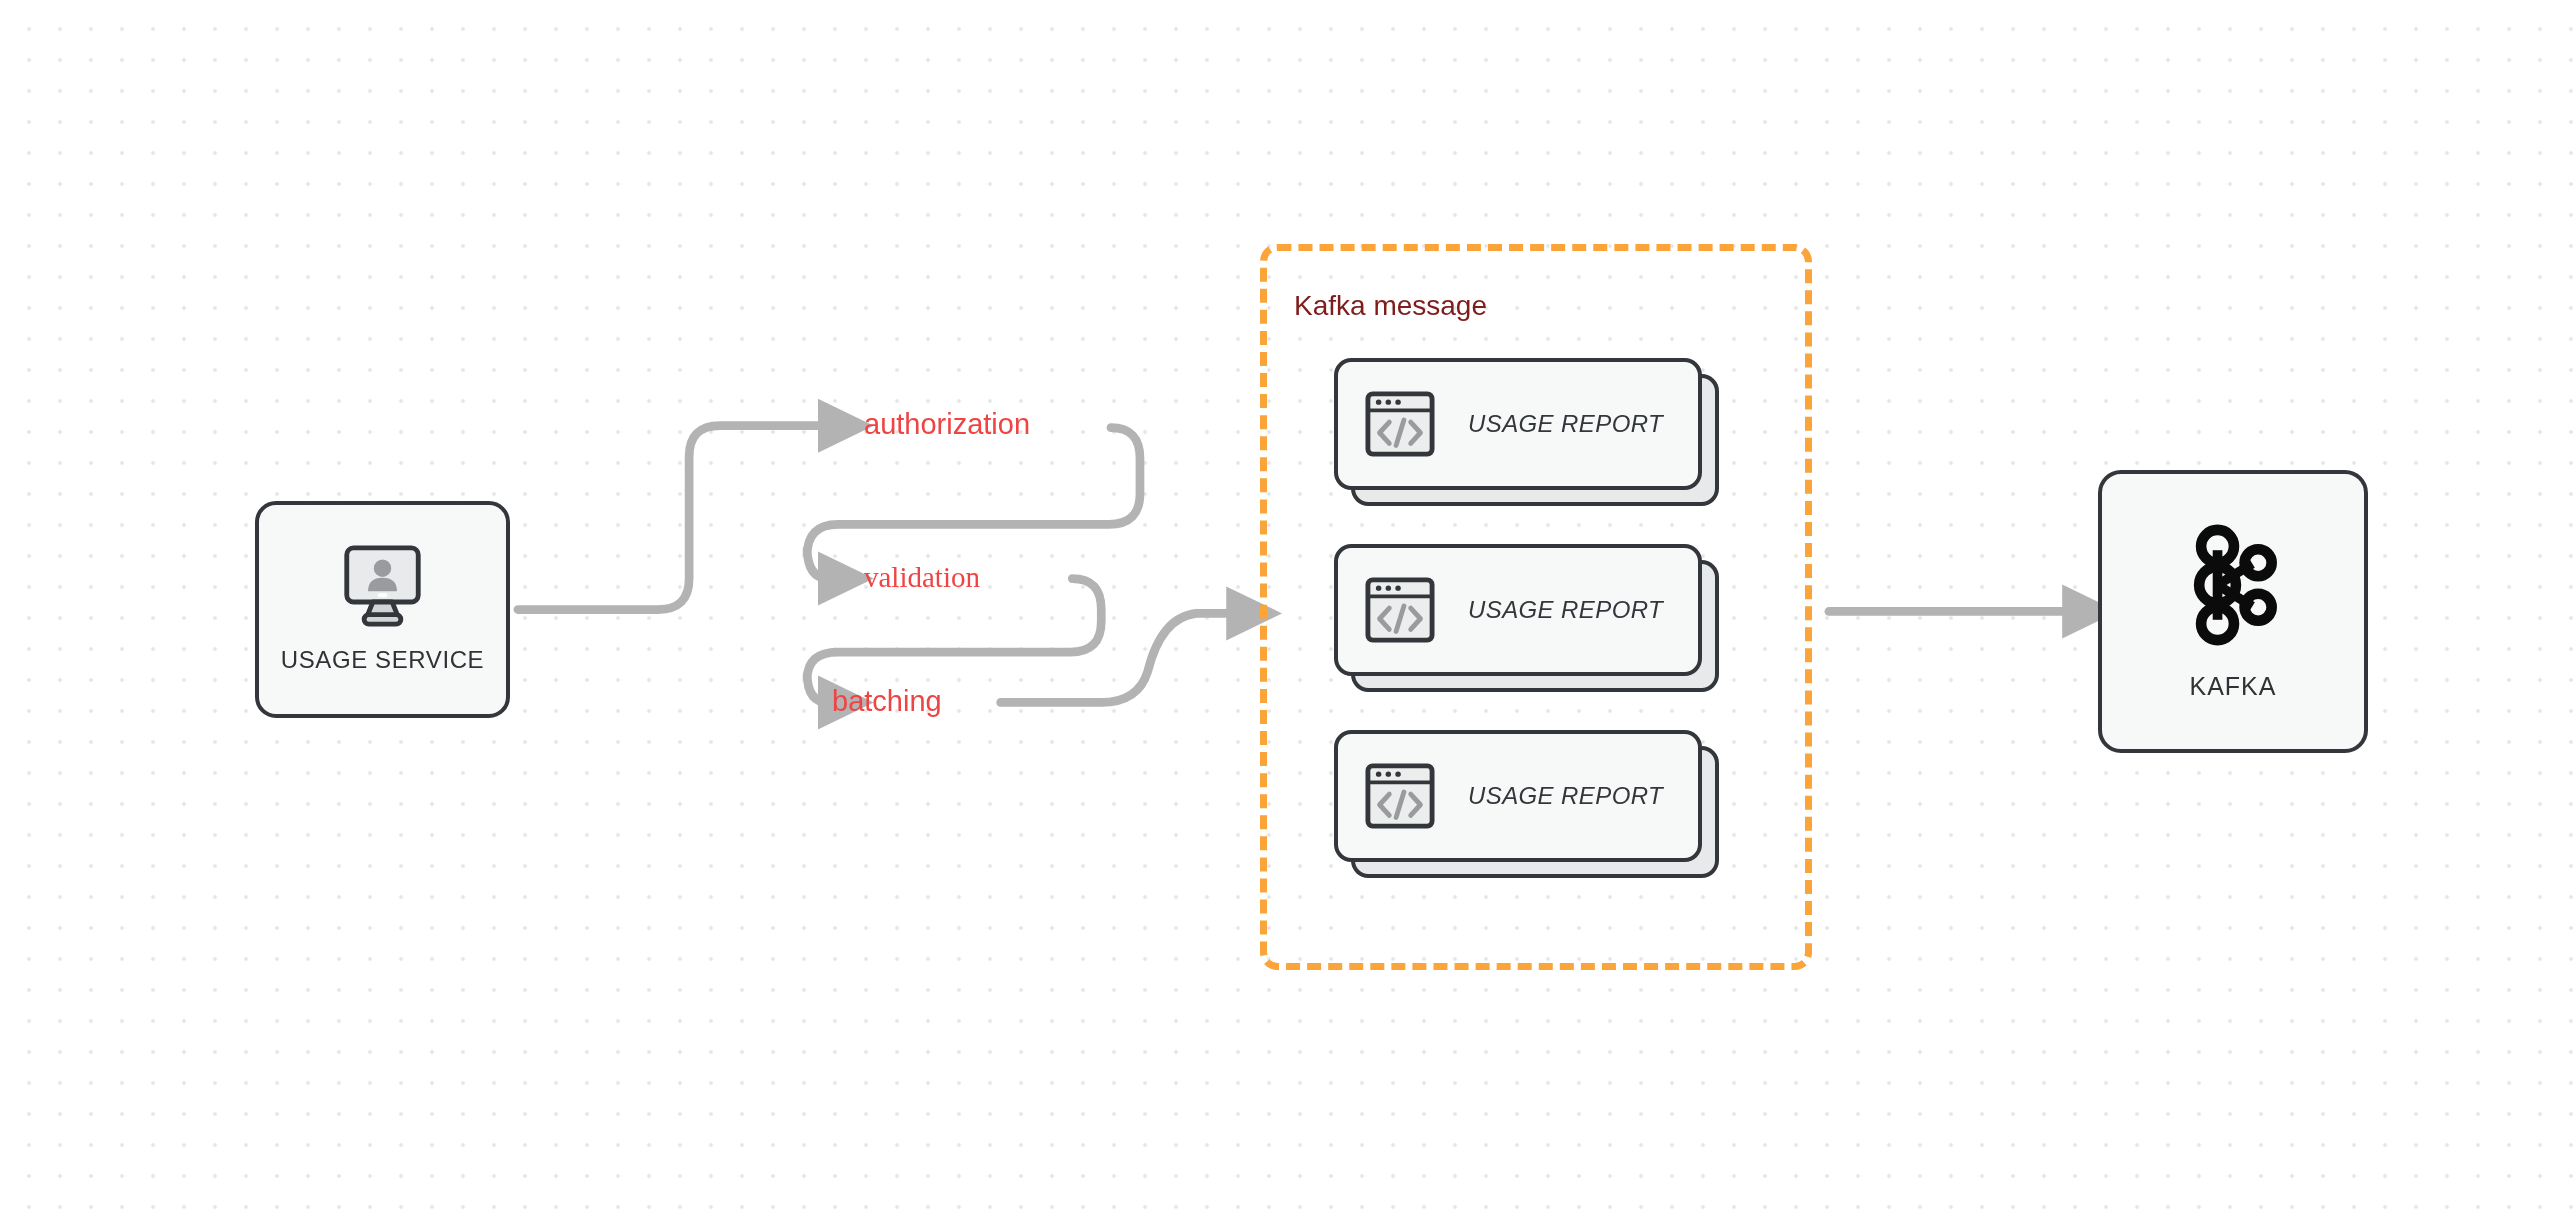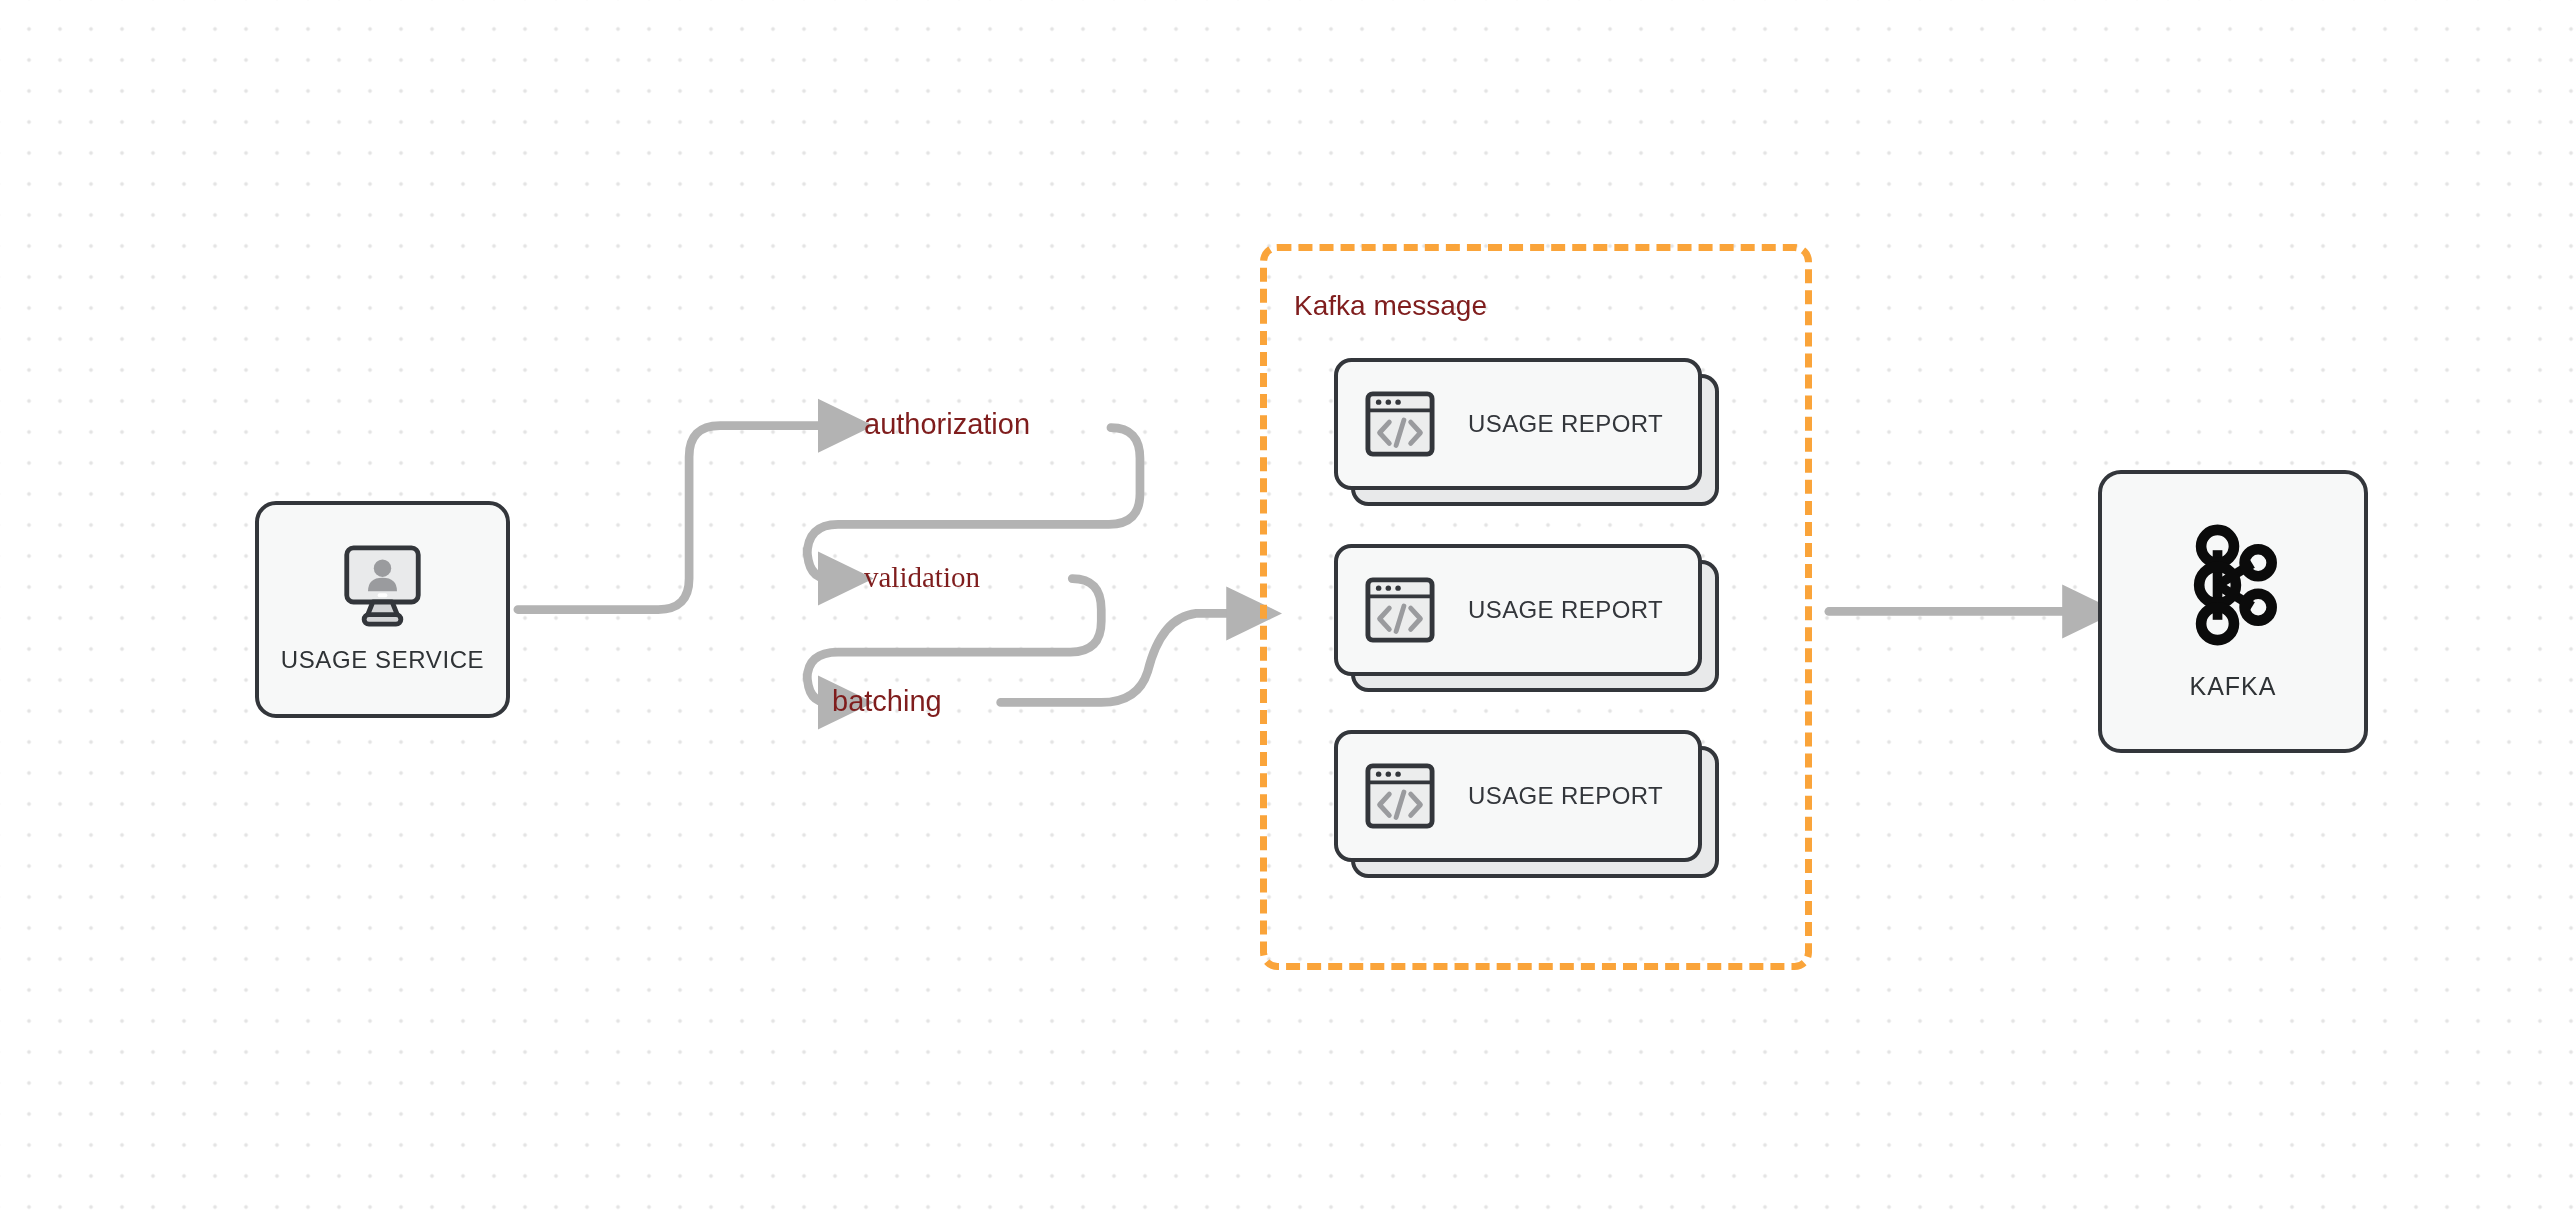--- a/index.html
+++ b/index.html
@@ -63,31 +63,31 @@
   }
   .report-card{
     position:absolute;left:0;top:0;width:368px;height:132px;
     background:#f7f8f8;border:4.8px solid #33363b;border-radius:17.4px;box-sizing:border-box;
     display:flex;align-items:center;
   }
   .report-icon{
     width:70px;height:70px;margin-left:27px;flex:none;
   }
   .report-label{
-    font-size:24px;color:#33363b;
+    font-size:24px;font-style:italic;color:#33363b;
     letter-spacing:0.4px;margin-left:33px;white-space:nowrap;
   }
   #report-0{left:1334px;top:358px;}
   #report-1{left:1334px;top:544px;}
   #report-2{left:1334px;top:730px;}
 
   svg.edges{position:absolute;left:0;top:0;width:2576px;height:1221px;pointer-events:none;}
 
   .flow-label{
-    position:absolute;font-size:29px;color:#7f1d1d;white-space:nowrap;
+    position:absolute;font-size:29px;color:#ef4444;white-space:nowrap;
   }
   #label-authorization{left:864px;top:408px;}
   #label-validation{left:864px;top:561px;font-family:Liberation Serif, serif;}
   #label-batching{left:832px;top:685px;}
 </style>
 </head>
 <body>
 
 <div id="canvas">
 

